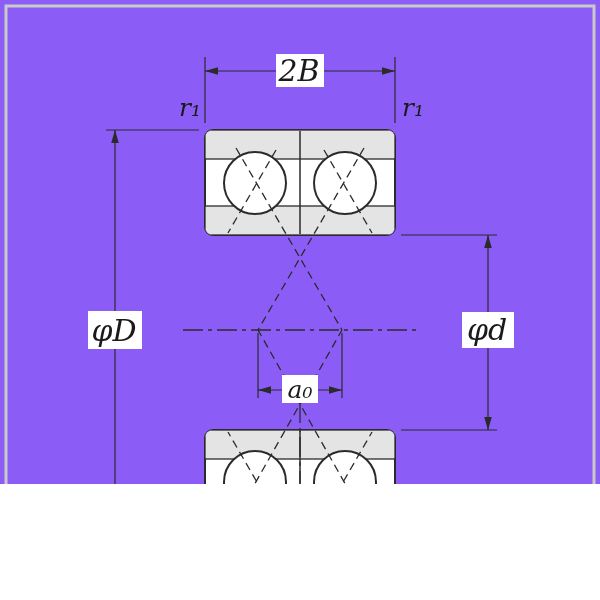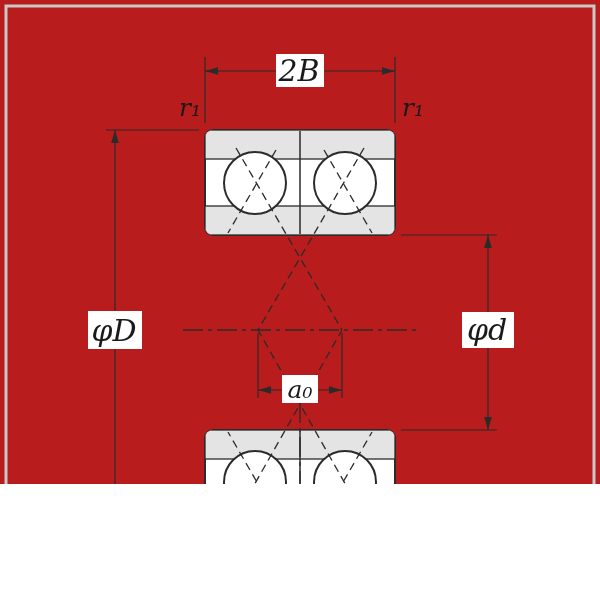--- a/index.html
+++ b/index.html
@@ -1,16 +1,16 @@
 <!DOCTYPE html>
 <html><head>
 <meta charset="utf-8">
 <style>
   html,body { margin:0; padding:0; background:#ffffff; }
-  .stage { width:600px; height:484px; position:relative; background:#b91c1c; }
+  .stage { width:600px; height:484px; position:relative; background:#8b5cf6; }
   svg { display:block; }
   .lbl {
     font-family:"DejaVu Serif", serif;
     font-style: italic;
     fill:#1a1a1a;
     font-size:30px;
     text-anchor:middle;
     dominant-baseline:central;
   }
   .lbl-sm { font-size:25px; }

